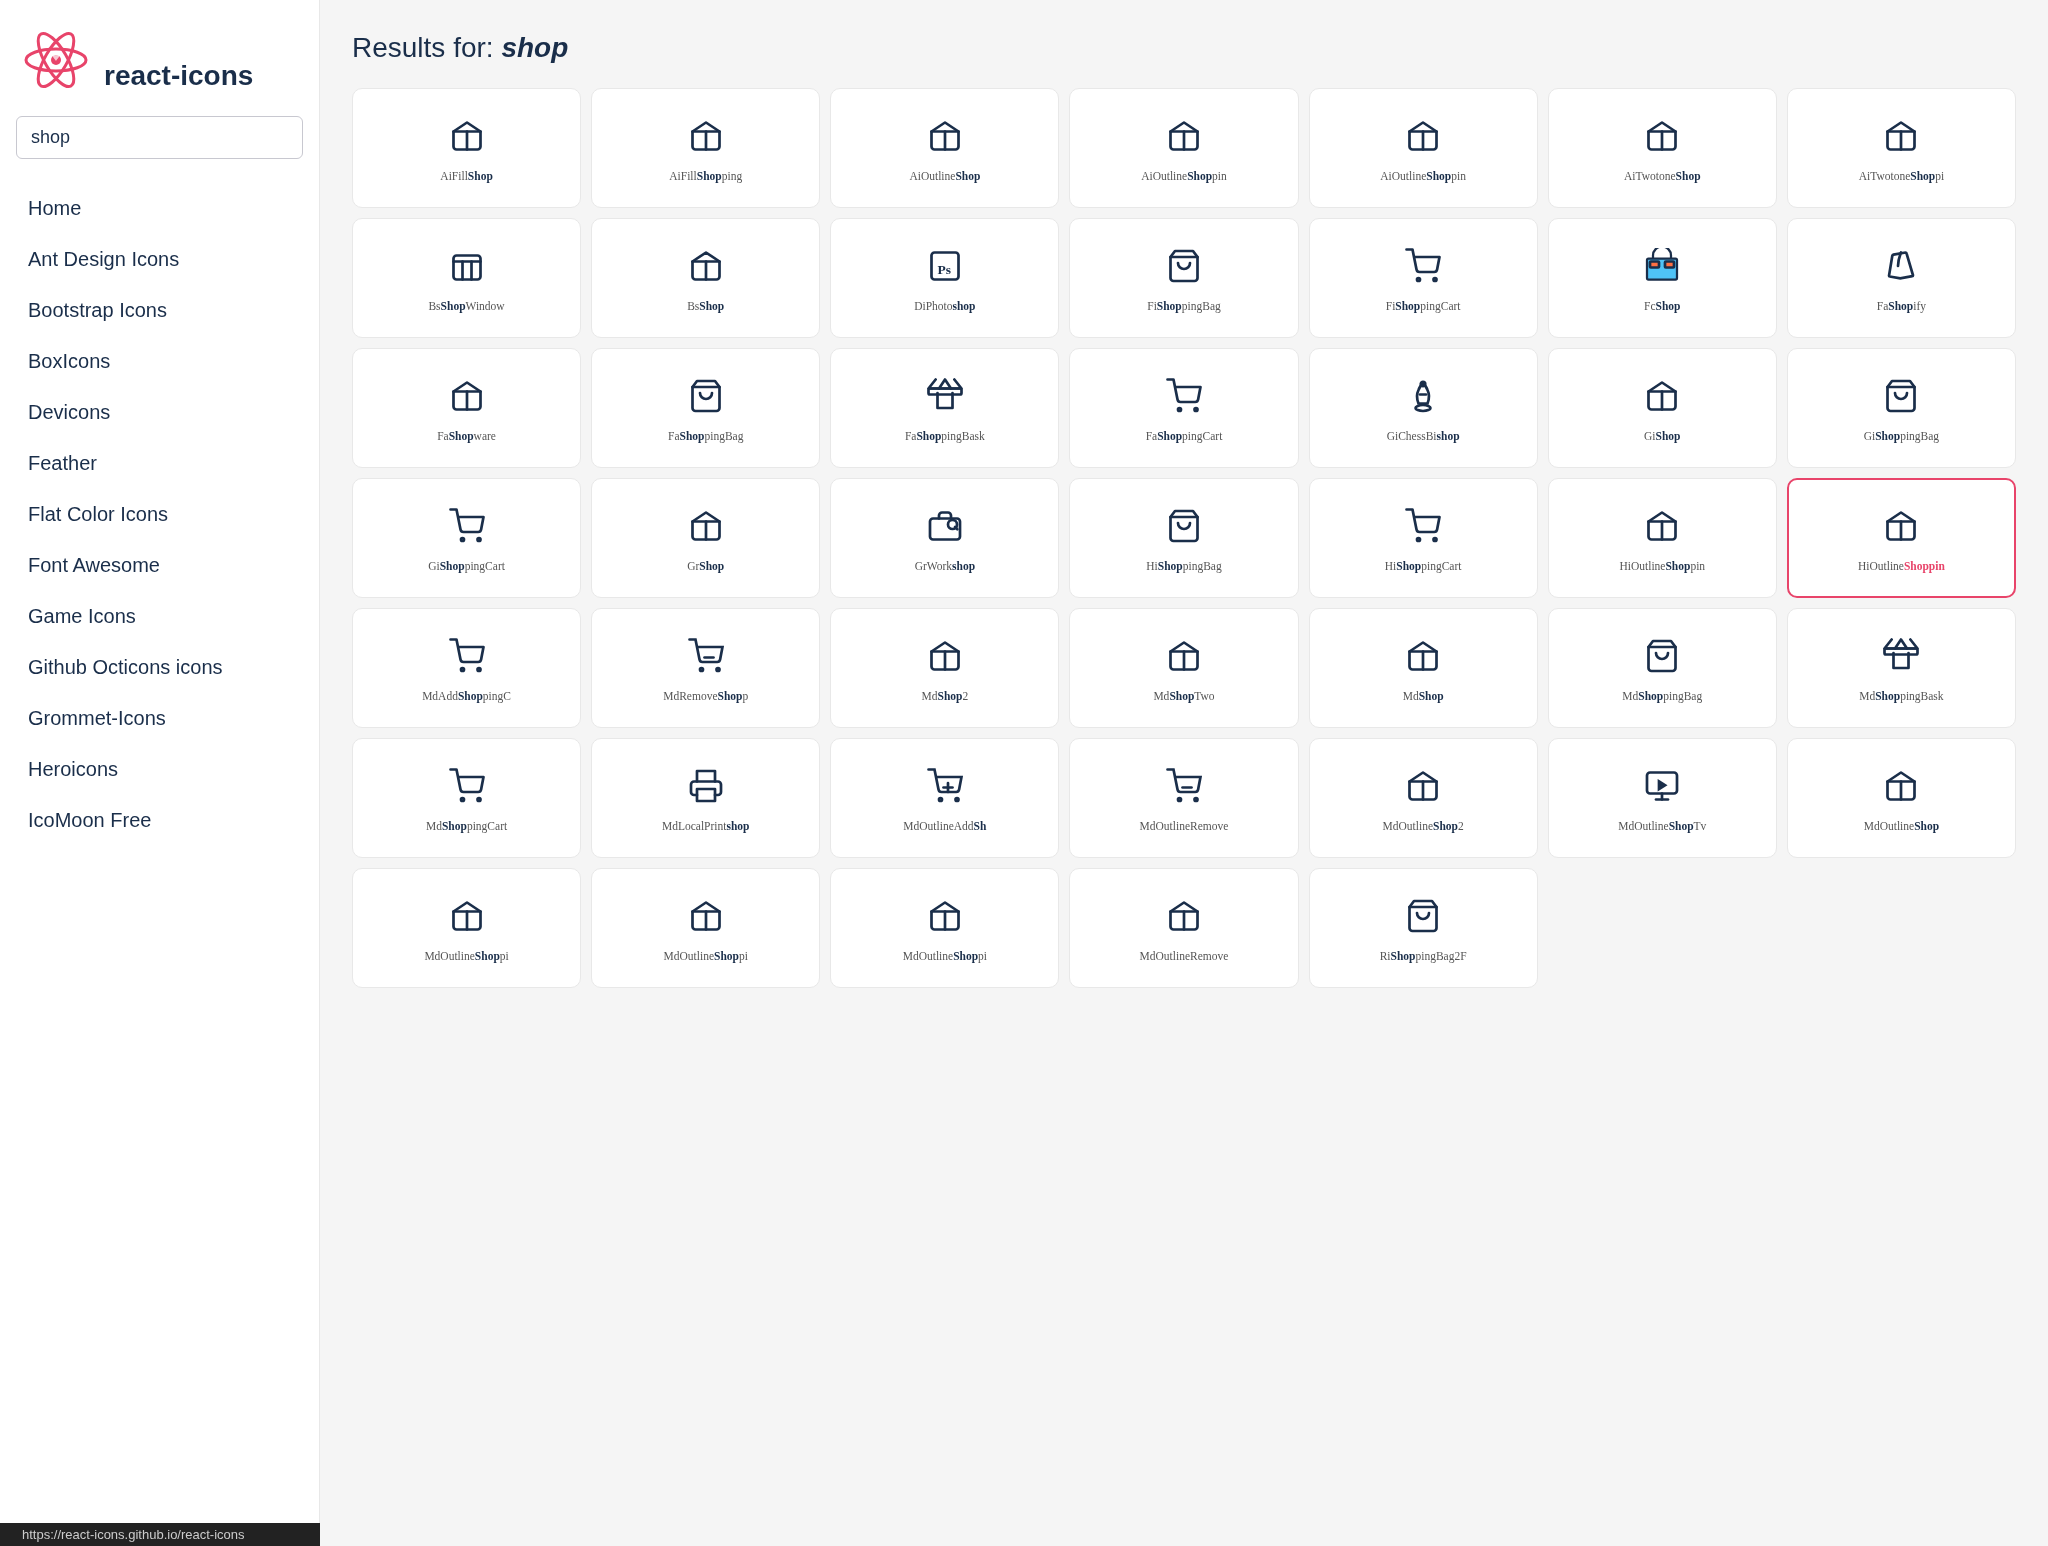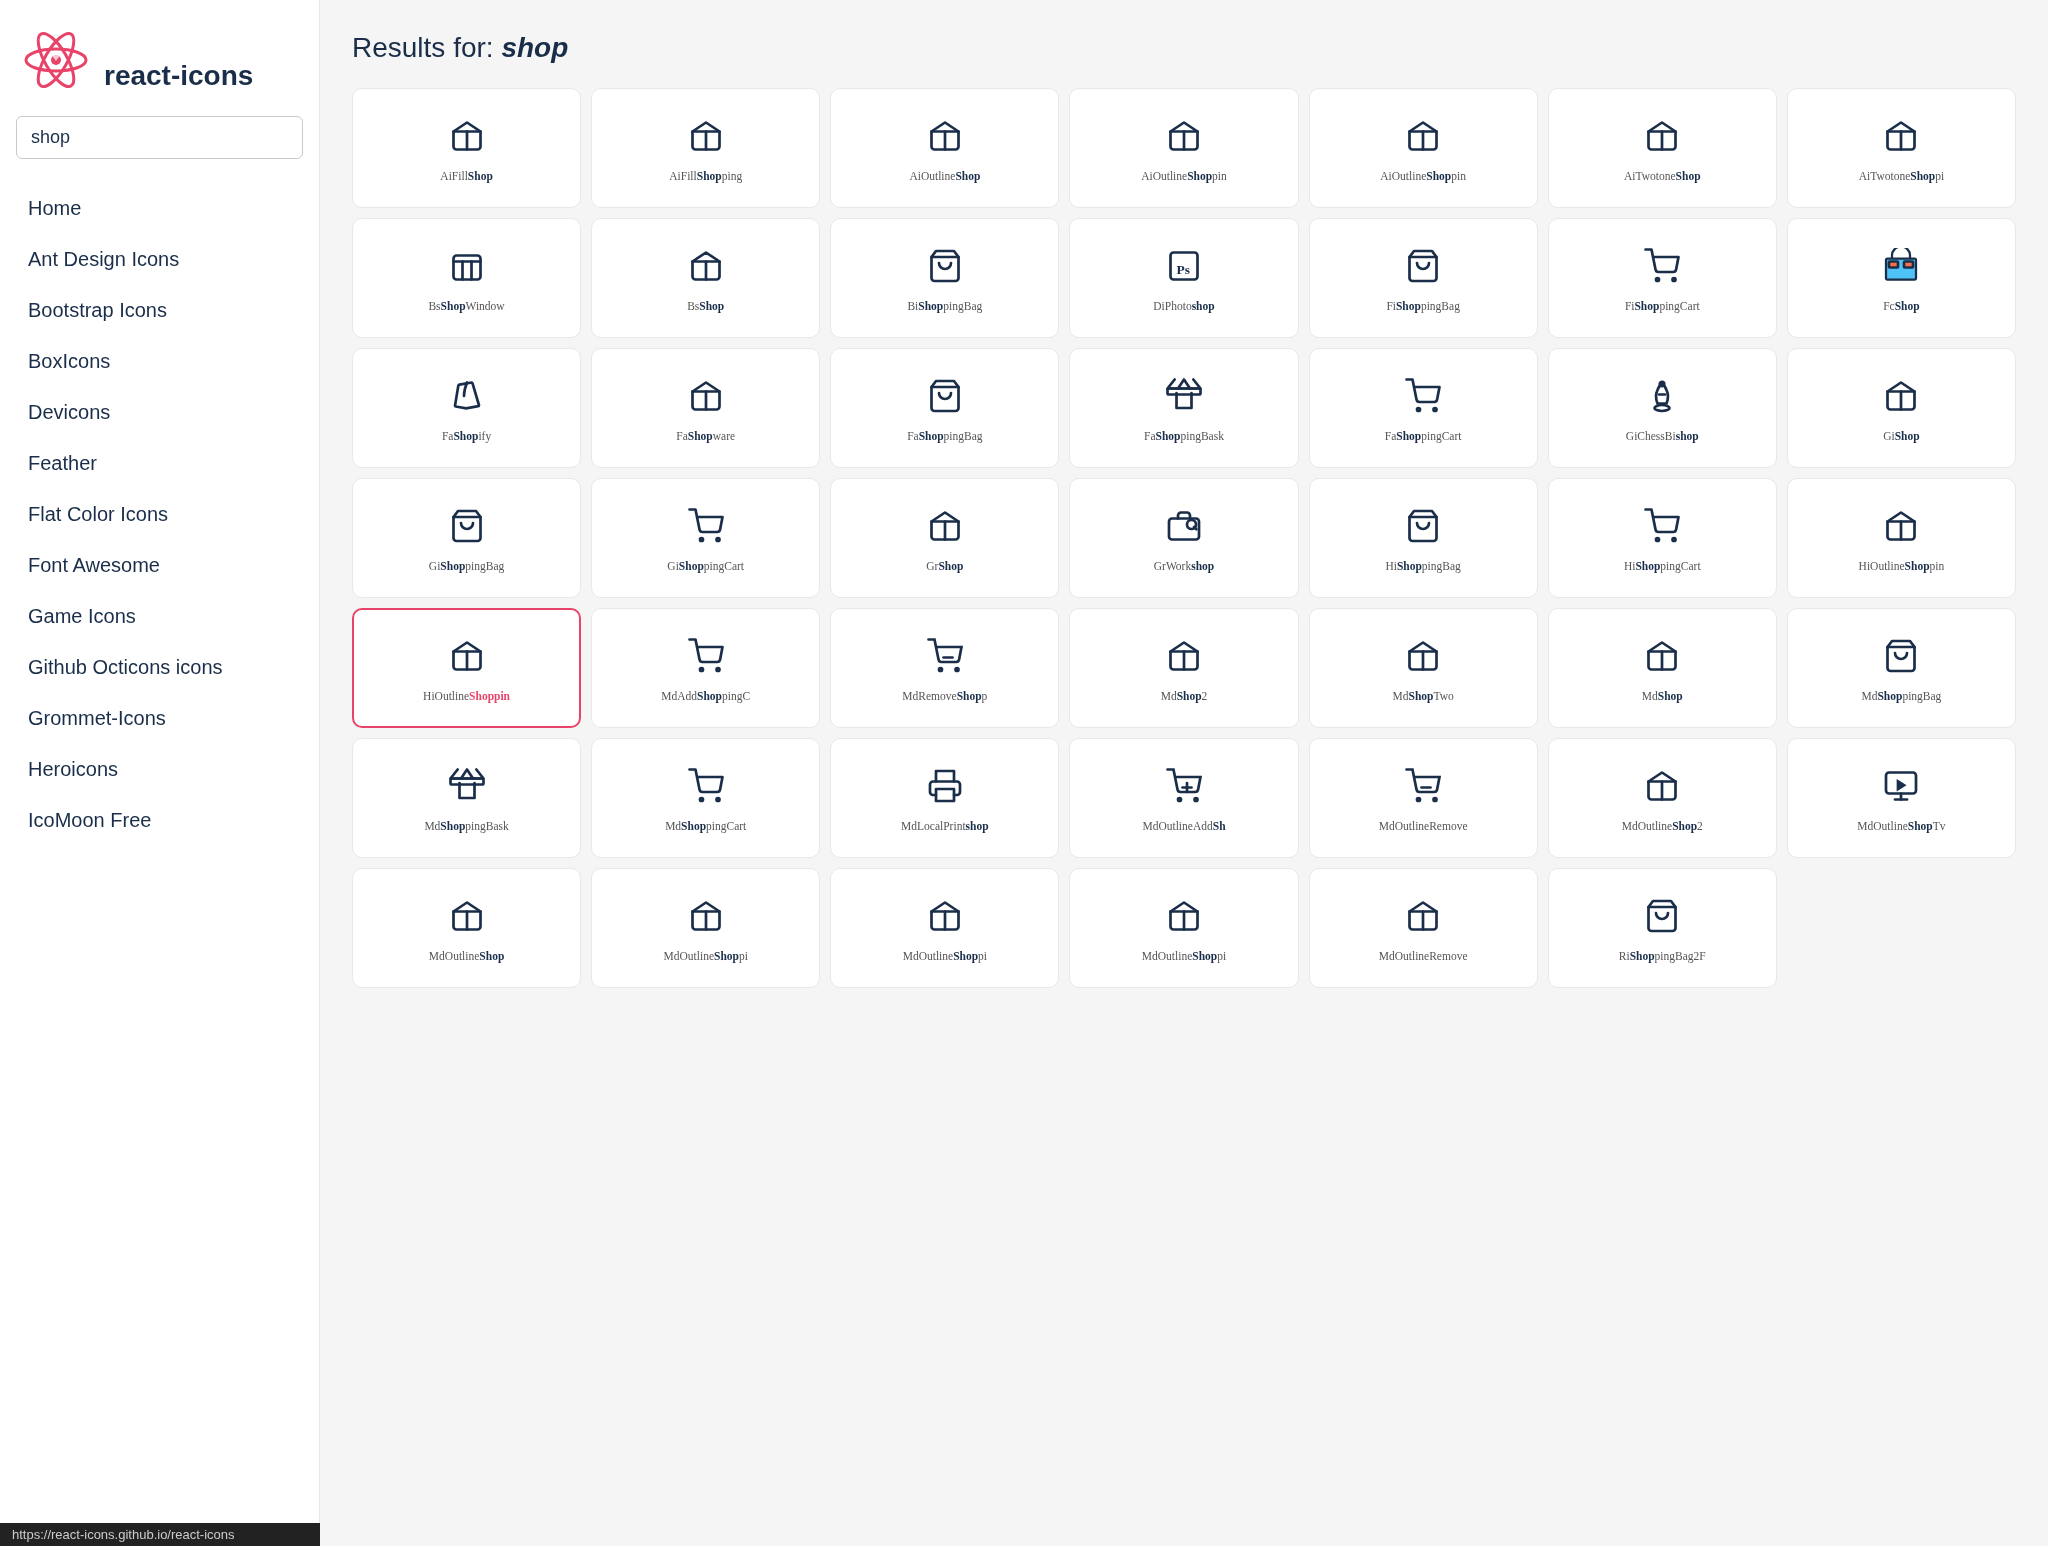--- a/index.html
+++ b/index.html
@@ -124,21 +124,21 @@
       margin-top: 8px;
     }
     
     #status-bar {
       position: fixed;
       bottom: 0;
       left: 0;
       background: #222;
       color: #ccc;
       font-size: 13px;
-      padding: 4px 12px;
+      padding: 4px 22px;
       width: 320px;
     }
   </style>
 </head>
 <body>
 
 <div id="sidebar">
   <div id="logo-area">
     <svg id="logo-icon" viewBox="0 0 64 64" xmlns="http://www.w3.org/2000/svg">
 
@@ -248,28 +248,20 @@
       <div class="icon-card">
         <div class="icon-symbol"><svg width="36" height="36" viewBox="0 0 24 24" fill="none" stroke="#1a2e4a" stroke-width="1.8" stroke-linecap="round" stroke-linejoin="round">
       <path d="M3 9h18v10a2 2 0 0 1-2 2H5a2 2 0 0 1-2-2V9z"></path>
       <path d="M3 9L12 3l9 6"></path>
       <line x1="12" y1="9" x2="12" y2="21"></line>
     </svg></div>
         <div class="icon-label"><span>Bs</span><span class="bold">Shop</span><span></span></div>
       </div>
       <div class="icon-card">
         <div class="icon-symbol"><svg width="36" height="36" viewBox="0 0 24 24" fill="none" stroke="#1a2e4a" stroke-width="1.8" stroke-linecap="round" stroke-linejoin="round">
-        <path d="M6 2 3 6v14a2 2 0 0 0 2 2h14a2 2 0 0 0 2-2V6l-3-4z"></path>
-        <line x1="3" y1="6" x2="21" y2="6"></line>
-        <path d="M16 10a4 4 0 0 1-8 0"></path>
-      </svg></div>
-        <div class="icon-label"><span>Bi</span><span class="bold">Shop</span><span>pingBag</span></div>
-      </div>
-      <div class="icon-card">
-        <div class="icon-symbol"><svg width="36" height="36" viewBox="0 0 24 24" fill="none" stroke="#1a2e4a" stroke-width="1.8" stroke-linecap="round" stroke-linejoin="round">
         <rect x="3" y="3" width="18" height="18" rx="2" ry="2"></rect>
         <text x="7" y="17" font-size="9" fill="#1a2e4a" stroke="none" font-weight="bold">Ps</text>
       </svg></div>
         <div class="icon-label"><span>DiPhoto</span><span class="bold">shop</span><span></span></div>
       </div>
       <div class="icon-card">
         <div class="icon-symbol"><svg width="36" height="36" viewBox="0 0 24 24" fill="none" stroke="#1a2e4a" stroke-width="1.8" stroke-linecap="round" stroke-linejoin="round">
         <path d="M6 2 3 6v14a2 2 0 0 0 2 2h14a2 2 0 0 0 2-2V6l-3-4z"></path>
         <line x1="3" y1="6" x2="21" y2="6"></line>
         <path d="M16 10a4 4 0 0 1-8 0"></path>

